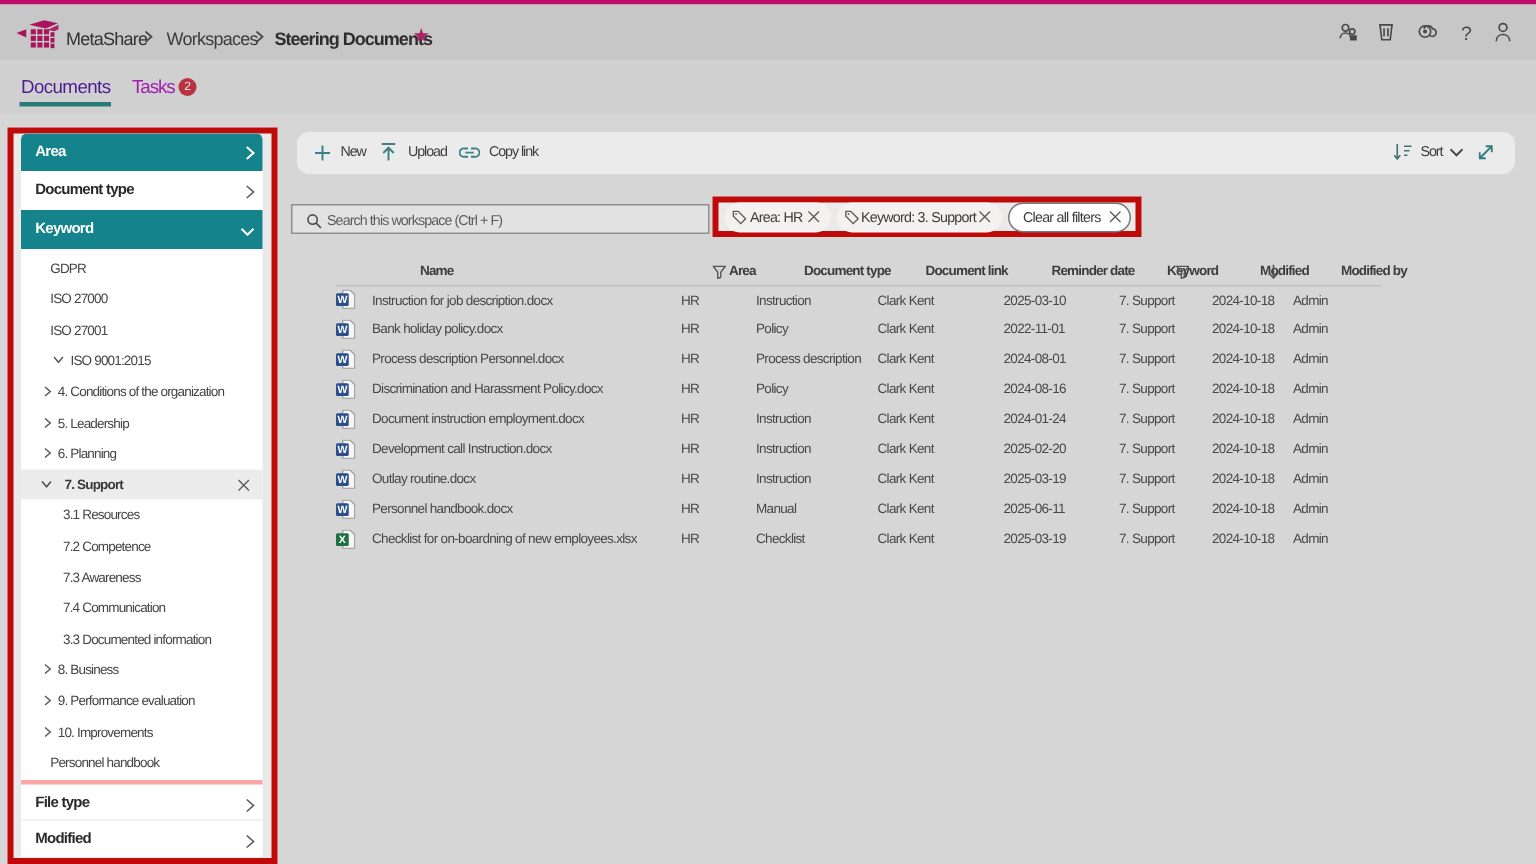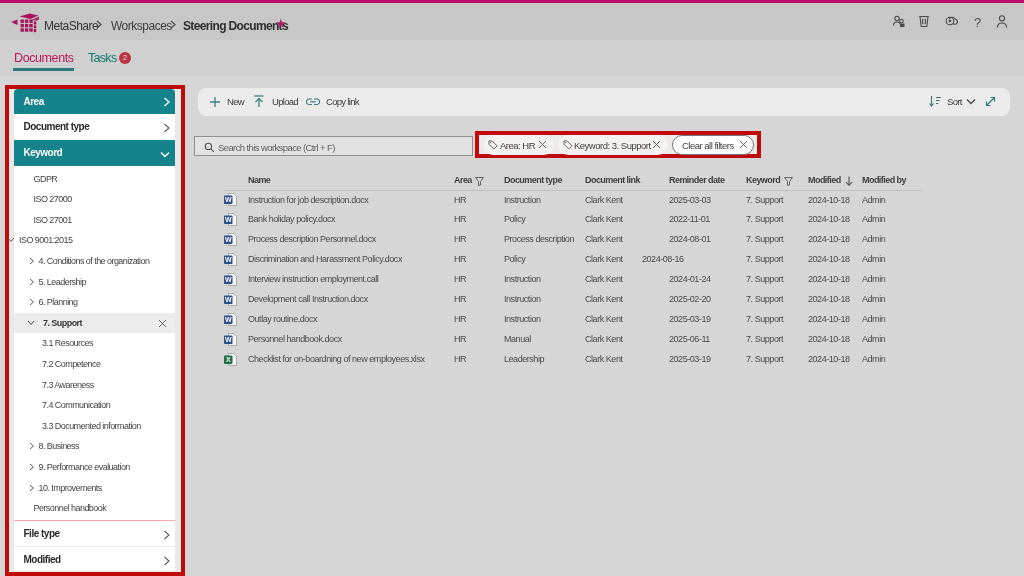--- a/index.html
+++ b/index.html
@@ -4,44 +4,44 @@
   * { margin:0; padding:0; box-sizing:border-box; }
   html,body { width:1024px; height:576px; overflow:hidden; }
   body { font-family:"Liberation Sans", sans-serif; position:relative; background:#d6d6d6; }
   .abs { position:absolute; }
   
   #topline { left:0; top:0; width:1024px; height:3px; background:#bc0b69; }
   #topbar  { left:0; top:3px; width:1024px; height:37px; background:#c7c7c7; }
   .crumb { position:absolute; top:16px; font-size:12px; letter-spacing:-0.5px; color:#3c3c3c; }
   
   #tabbar { left:0; top:40px; width:1024px; height:36px; background:#d0d0d0; }
-  #tabdocs { position:absolute; left:14px; top:11px; font-size:12.5px; letter-spacing:-0.4px; color:#be185d; }
+  #tabdocs { position:absolute; left:14px; top:11px; font-size:12.5px; letter-spacing:-0.4px; color:#4c1d95; }
   #tabunder { position:absolute; left:13px; top:28px; width:61px; height:3px; background:#2a7a7c; }
-  #tabtasks { position:absolute; left:88px; top:11px; font-size:12.5px; letter-spacing:-0.7px; color:#0f766e; }
+  #tabtasks { position:absolute; left:88px; top:11px; font-size:12.5px; letter-spacing:-0.7px; color:#a21caf; }
   #badge { position:absolute; left:119px; top:12px; width:12px; height:12px; border-radius:50%; background:#bb3240; color:#e8e8e8; font-size:8px; text-align:center; line-height:12px; }
   
   #toolbar { left:198px; top:88px; width:812px; height:28px; background:#ebebeb; border-radius:8px; }
   .tbtext { position:absolute; top:8px; font-size:9.5px; letter-spacing:-0.7px; color:#3e3e3e; }
   
   #search { left:194px; top:136px; width:279px; height:20px; background:#e2e2e2; border:1px solid #8f8f8f; }
   #searchph { position:absolute; left:23px; top:4.5px; font-size:9.5px; letter-spacing:-0.6px; color:#5d5d5d; }
   
   #sideannot { left:5px; top:85px; width:180px; height:491px; border:4px solid #c00a0a; background:#e9e9e9; }
   #chipannot { left:475px; top:131px; width:286px; height:27px; border:4px solid #c00a0a; background:#eaeaea; }
   
   #sidepanel { left:5px; top:0px; width:161px; height:482px; background:#fff; border-radius:4px 4px 0 0; }
   .tealhead { position:absolute; left:0; width:161px; background:#15838b; color:#fdfdfd; font-size:10px; letter-spacing:-0.5px; font-weight:bold; }
   .whitehead { position:absolute; left:0; width:161px; color:#2a2a2a; font-size:10px; letter-spacing:-0.5px; font-weight:bold; background:#fff; }
   .headtxt { position:absolute; left:9.5px; }
   .headchev { position:absolute; left:157px; top:0; }
   .tree { position:absolute; left:0; top:79.7px; width:161px; font-size:9px; letter-spacing:-0.55px; color:#454545; }
   .ti { position:absolute; height:20.6px; line-height:20.6px; white-space:nowrap; }
   .tchev { position:absolute; width:8px; }
   
-  .th { position:absolute; font-size:9px; letter-spacing:-0.55px; font-weight:bold; color:#3d3d3d; white-space:nowrap; }
+  .th { position:absolute; font-size:9px; letter-spacing:-0.55px; font-weight:bold; color:#3d3d3d; white-space:nowrap;margin-left:32px; }
   .td { position:absolute; font-size:9px; letter-spacing:-0.45px; color:#484848; white-space:nowrap; }
   #headline { left:224px; top:190px; width:697px; height:1px; background:#c0c0c0; }
   
   .chip { position:absolute; top:135px; height:20px; border-radius:10px; background:#f3f2f1; font-size:11px; color:#3d3d3d; }
 </style></head>
 <body>
 <div class="abs" id="topline"></div>
 <div class="abs" id="topbar">
   <svg class="abs" style="left:9px;top:9px" width="34" height="24" viewBox="0 0 34 24">
   <path d="M2 10 L8.5 7.5 V13 Z" fill="#a8155e"></path>
@@ -159,21 +159,21 @@
   <div class="tealhead" style="top:51px;height:26px">
     <span class="headtxt" style="top:7px">Keyword</span>
     <svg class="headchev" style="left:146px;top:11px" width="10" height="7" viewBox="0 0 10 7">
           <path d="M1 1.5 L5 5.5 L9 1.5" stroke="#fff" stroke-width="1.4" fill="none"></path>
         </svg>
   </div>
   <div class="tree">
     <div class="ti" style="top:0px;left:19.5px">GDPR</div>
     <div class="ti" style="top:20.6px;left:19.5px">ISO 27000</div>
     <div class="ti" style="top:41.2px;left:19.5px">ISO 27001</div>
-    <div class="ti" style="top:61.8px;left:5px"><svg class="tchev" style="left:-12px;top:7px" width="8" height="6" viewBox="0 0 8 6">
+    <div class="ti" style="top:61.8px;left:33px"><svg class="tchev" style="left:-12px;top:7px" width="8" height="6" viewBox="0 0 8 6">
             <path d="M1 1 L4 4.5 L7 1" stroke="#5a5a5a" stroke-width="1" fill="none"></path>
           </svg>ISO 9001:2015</div>
     <div class="ti" style="top:82.4px;left:24.5px"><svg class="tchev" style="left:-10.5px;top:6px" width="6" height="8" viewBox="0 0 6 8">
             <path d="M1 1 L4.5 4 L1 7" stroke="#5a5a5a" stroke-width="1" fill="none"></path>
           </svg>4. Conditions of the organization</div>
     <div class="ti" style="top:103px;left:24.5px"><svg class="tchev" style="left:-10.5px;top:6px" width="6" height="8" viewBox="0 0 6 8">
             <path d="M1 1 L4.5 4 L1 7" stroke="#5a5a5a" stroke-width="1" fill="none"></path>
           </svg>5. Leadership</div>
     <div class="ti" style="top:123.6px;left:24.5px"><svg class="tchev" style="left:-10.5px;top:6px" width="6" height="8" viewBox="0 0 6 8">
             <path d="M1 1 L4.5 4 L1 7" stroke="#5a5a5a" stroke-width="1" fill="none"></path>
@@ -196,21 +196,21 @@
             <path d="M1 1 L4.5 4 L1 7" stroke="#5a5a5a" stroke-width="1" fill="none"></path>
           </svg>8. Business</div>
     <div class="ti" style="top:288.4px;left:24.5px"><svg class="tchev" style="left:-10.5px;top:6px" width="6" height="8" viewBox="0 0 6 8">
             <path d="M1 1 L4.5 4 L1 7" stroke="#5a5a5a" stroke-width="1" fill="none"></path>
           </svg>9. Performance evaluation</div>
     <div class="ti" style="top:309px;left:24.5px"><svg class="tchev" style="left:-10.5px;top:6px" width="6" height="8" viewBox="0 0 6 8">
             <path d="M1 1 L4.5 4 L1 7" stroke="#5a5a5a" stroke-width="1" fill="none"></path>
           </svg>10. Improvements</div>
     <div class="ti" style="top:329.6px;left:19.5px">Personnel handbook</div>
   </div>
-  <div class="whitehead" style="top:431px;height:26px;border-top:1px solid #fca5a5">
+  <div class="whitehead" style="top:431px;height:26px;border-top:3px solid #fca5a5">
     <span class="headtxt" style="top:7px">File type</span>
     <svg class="headchev" style="left:149px;top:9px" width="7" height="10" viewBox="0 0 7 10">
           <path d="M1.5 1 L6 5 L1.5 9" stroke="#5a5a5a" stroke-width="1.1" fill="none"></path>
         </svg>
   </div>
   <div class="whitehead" style="top:457px;height:25px;border-top:1px solid #ededed">
     <span class="headtxt" style="top:7px">Modified</span>
     <svg class="headchev" style="left:149px;top:9px" width="7" height="10" viewBox="0 0 7 10">
           <path d="M1.5 1 L6 5 L1.5 9" stroke="#5a5a5a" stroke-width="1.1" fill="none"></path>
         </svg>
@@ -241,21 +241,21 @@
 <div id="tablerows">
 <svg class="abs" style="left:224px;top:193px" width="13" height="13" viewBox="0 0 13 13">
       <path d="M4.5 0.5 H9.5 L12.5 3.5 V12.5 H4.5 Z" fill="#f5f5f5" stroke="#9a9a9a" stroke-width="0.8"></path>
       <rect x="0" y="2.5" width="8.5" height="8.5" rx="1" fill="#2a4f8c"></rect>
       <text x="4.25" y="9.3" font-size="7" font-weight="bold" fill="#fff" text-anchor="middle" font-family="Liberation Sans, sans-serif">W</text>
     </svg>
 <span class="td" style="left:248px;top:195px">Instruction for job description.docx</span>
 <span class="td" style="left:454px;top:195px">HR</span>
 <span class="td" style="left:504px;top:195px">Instruction</span>
 <span class="td" style="left:585px;top:195px">Clark Kent</span>
-<span class="td" style="left:669px;top:195px">2025-03-03</span>
+<span class="td" style="left:669px;top:195px">2025-03-10</span>
 <span class="td" style="left:746px;top:195px">7. Support</span>
 <span class="td" style="left:808px;top:195px">2024-10-18</span>
 <span class="td" style="left:862px;top:195px">Admin</span>
 <svg class="abs" style="left:224px;top:213px" width="13" height="13" viewBox="0 0 13 13">
       <path d="M4.5 0.5 H9.5 L12.5 3.5 V12.5 H4.5 Z" fill="#f5f5f5" stroke="#9a9a9a" stroke-width="0.8"></path>
       <rect x="0" y="2.5" width="8.5" height="8.5" rx="1" fill="#2a4f8c"></rect>
       <text x="4.25" y="9.3" font-size="7" font-weight="bold" fill="#fff" text-anchor="middle" font-family="Liberation Sans, sans-serif">W</text>
     </svg>
 <span class="td" style="left:248px;top:214px">Bank holiday policy.docx</span>
 <span class="td" style="left:454px;top:214px">HR</span>
@@ -280,30 +280,30 @@
 <span class="td" style="left:862px;top:234px">Admin</span>
 <svg class="abs" style="left:224px;top:253px" width="13" height="13" viewBox="0 0 13 13">
       <path d="M4.5 0.5 H9.5 L12.5 3.5 V12.5 H4.5 Z" fill="#f5f5f5" stroke="#9a9a9a" stroke-width="0.8"></path>
       <rect x="0" y="2.5" width="8.5" height="8.5" rx="1" fill="#2a4f8c"></rect>
       <text x="4.25" y="9.3" font-size="7" font-weight="bold" fill="#fff" text-anchor="middle" font-family="Liberation Sans, sans-serif">W</text>
     </svg>
 <span class="td" style="left:248px;top:254px">Discrimination and Harassment Policy.docx</span>
 <span class="td" style="left:454px;top:254px">HR</span>
 <span class="td" style="left:504px;top:254px">Policy</span>
 <span class="td" style="left:585px;top:254px">Clark Kent</span>
-<span class="td" style="left:642px;top:254px">2024-08-16</span>
+<span class="td" style="left:669px;top:254px">2024-08-16</span>
 <span class="td" style="left:746px;top:254px">7. Support</span>
 <span class="td" style="left:808px;top:254px">2024-10-18</span>
 <span class="td" style="left:862px;top:254px">Admin</span>
 <svg class="abs" style="left:224px;top:273px" width="13" height="13" viewBox="0 0 13 13">
       <path d="M4.5 0.5 H9.5 L12.5 3.5 V12.5 H4.5 Z" fill="#f5f5f5" stroke="#9a9a9a" stroke-width="0.8"></path>
       <rect x="0" y="2.5" width="8.5" height="8.5" rx="1" fill="#2a4f8c"></rect>
       <text x="4.25" y="9.3" font-size="7" font-weight="bold" fill="#fff" text-anchor="middle" font-family="Liberation Sans, sans-serif">W</text>
     </svg>
-<span class="td" style="left:248px;top:274px">Interview instruction employment.call</span>
+<span class="td" style="left:248px;top:274px">Document instruction employment.docx</span>
 <span class="td" style="left:454px;top:274px">HR</span>
 <span class="td" style="left:504px;top:274px">Instruction</span>
 <span class="td" style="left:585px;top:274px">Clark Kent</span>
 <span class="td" style="left:669px;top:274px">2024-01-24</span>
 <span class="td" style="left:746px;top:274px">7. Support</span>
 <span class="td" style="left:808px;top:274px">2024-10-18</span>
 <span class="td" style="left:862px;top:274px">Admin</span>
 <svg class="abs" style="left:224px;top:293px" width="13" height="13" viewBox="0 0 13 13">
       <path d="M4.5 0.5 H9.5 L12.5 3.5 V12.5 H4.5 Z" fill="#f5f5f5" stroke="#9a9a9a" stroke-width="0.8"></path>
       <rect x="0" y="2.5" width="8.5" height="8.5" rx="1" fill="#2a4f8c"></rect>
@@ -343,21 +343,21 @@
 <span class="td" style="left:746px;top:334px">7. Support</span>
 <span class="td" style="left:808px;top:334px">2024-10-18</span>
 <span class="td" style="left:862px;top:334px">Admin</span>
 <svg class="abs" style="left:224px;top:353px" width="13" height="13" viewBox="0 0 13 13">
       <path d="M4.5 0.5 H9.5 L12.5 3.5 V12.5 H4.5 Z" fill="#f5f5f5" stroke="#9a9a9a" stroke-width="0.8"></path>
       <rect x="0" y="2.5" width="8.5" height="8.5" rx="1" fill="#1e7145"></rect>
       <text x="4.25" y="9.3" font-size="7" font-weight="bold" fill="#fff" text-anchor="middle" font-family="Liberation Sans, sans-serif">X</text>
     </svg>
 <span class="td" style="left:248px;top:354px">Checklist for on-boardning of new employees.xlsx</span>
 <span class="td" style="left:454px;top:354px">HR</span>
-<span class="td" style="left:504px;top:354px">Leadership</span>
+<span class="td" style="left:504px;top:354px">Checklist</span>
 <span class="td" style="left:585px;top:354px">Clark Kent</span>
 <span class="td" style="left:669px;top:354px">2025-03-19</span>
 <span class="td" style="left:746px;top:354px">7. Support</span>
 <span class="td" style="left:808px;top:354px">2024-10-18</span>
 <span class="td" style="left:862px;top:354px">Admin</span>
 </div>
 <div id="chips">
 <div class="chip" style="left:483px;width:71px"></div>
 <svg class="abs" style="left:488px;top:140px" width="10" height="10" viewBox="0 0 11 11">
       <path d="M1 1 H4.6 L10 6.4 L6.4 10 L1 4.6 Z" stroke="#5a5a5a" stroke-width="1" fill="none"></path>

